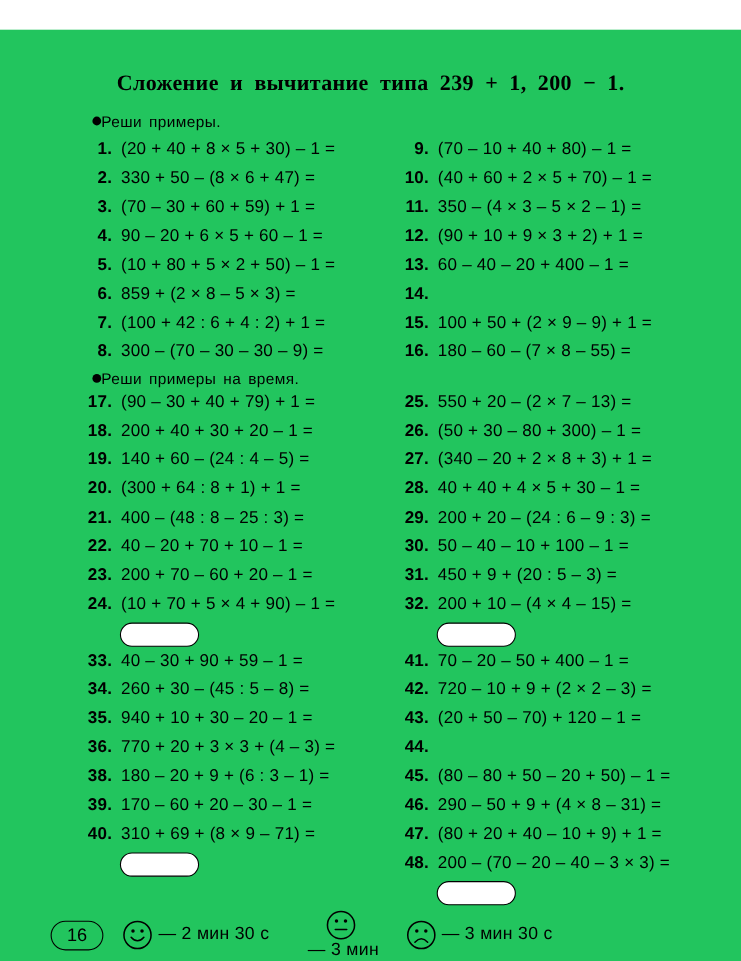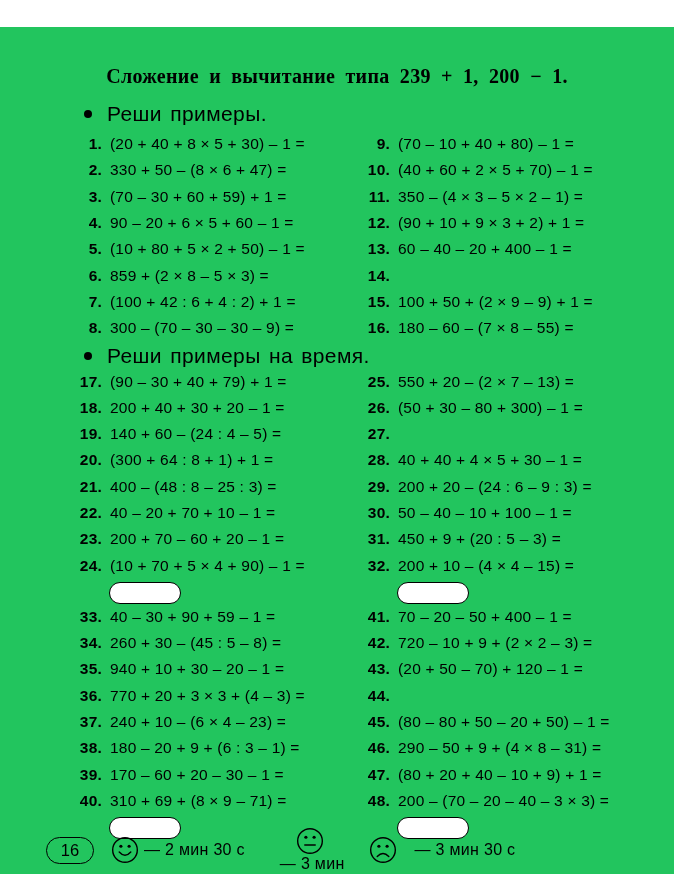--- a/index.html
+++ b/index.html
@@ -6,22 +6,22 @@
   .page {
     position:relative; width:674px; height:874px; background:#22c55e;
     color:#000; font-family:"Liberation Sans", sans-serif; overflow:hidden;margin-top:27px;
   }
   .title {
     margin:36px 10px 0; text-align:center;
     font-family:"Liberation Serif", serif; font-weight:bold;
     font-size:20px; line-height:26px; word-spacing:5px; letter-spacing:0.3px;
   }
   .section-header {
-    margin:13px 0 0 84px; display:flex; align-items:center; gap:15px;
-    font-size:21px; letter-spacing:0.4px; word-spacing:2px;
+    margin:13px 0 0 84px; display:flex; align-items:center; 
+    font-size:14px; letter-spacing:0.4px; word-spacing:2px;
   }
   .sh2 { margin-top:3px; }
   .bullet { width:8px; height:8px; border-radius:50%; background:#000; flex:none; }
   .columns { display:flex; margin-left:72px; align-items:flex-start; }
   .c1 { margin-top:5px; }
   .g1 { margin-top:0; }
   .g2 { margin-top:0; }
   .col-left { width:288px; flex:none; }
   .col-right { flex:1; }
   .problem { height:26.3px; display:flex; align-items:center; font-size:15.5px; }
@@ -36,21 +36,21 @@
     display:flex; align-items:center; font-size:16px;
   }
   .page-num {
     margin-left:46px; width:46px; height:25px; border:1.5px solid #000;
     border-radius:14px; display:flex; align-items:center; justify-content:center;
     font-size:16.5px; flex:none;
   }
   .rating { display:flex; align-items:center; }
   .r1 { margin-left:17px; }
   .r2 { margin-left:30px;flex-direction:column; }
-  .r3 { margin-left:24px;gap:13px; }
+  .r3 { margin-left:24px; }
   .face { width:28px; height:28px; flex:none; }
   .rating-label { margin-left:5px; white-space:nowrap; letter-spacing:0.3px; }
 </style>
 </head>
 <body>
 
 <div class="page">
 
   <h1 class="title">Сложение и вычитание типа 239 + 1, 200 − 1.</h1>
 
@@ -204,20 +204,21 @@
             <span class="pexpr">550 + 20 – (2 × 7 – 13) =</span>
           </div>
 
           <div class="problem">
             <span class="pnum">26.</span>
             <span class="pexpr">(50 + 30 – 80 + 300) – 1 =</span>
           </div>
 
           <div class="problem">
             <span class="pnum">27.</span>
+            <span class="pexpr">(340 – 20 + 2 × 8 + 3) + 1 =</span>
           </div>
 
           <div class="problem">
             <span class="pnum">28.</span>
             <span class="pexpr">40 + 40 + 4 × 5 + 30 – 1 =</span>
           </div>
 
           <div class="problem">
             <span class="pnum">29.</span>
             <span class="pexpr">200 + 20 – (24 : 6 – 9 : 3) =</span>
@@ -259,24 +260,20 @@
           <div class="problem">
             <span class="pnum">35.</span>
             <span class="pexpr">940 + 10 + 30 – 20 – 1 =</span>
           </div>
 
           <div class="problem">
             <span class="pnum">36.</span>
             <span class="pexpr">770 + 20 + 3 × 3 + (4 – 3) =</span>
           </div>
 
-          <div class="problem">
-            <span class="pnum">37.</span>
-            <span class="pexpr">240 + 10 – (6 × 4 – 23) =</span>
-          </div>
 
           <div class="problem">
             <span class="pnum">38.</span>
             <span class="pexpr">180 – 20 + 9 + (6 : 3 – 1) =</span>
           </div>
 
           <div class="problem">
             <span class="pnum">39.</span>
             <span class="pexpr">170 – 60 + 20 – 30 – 1 =</span>
           </div>

